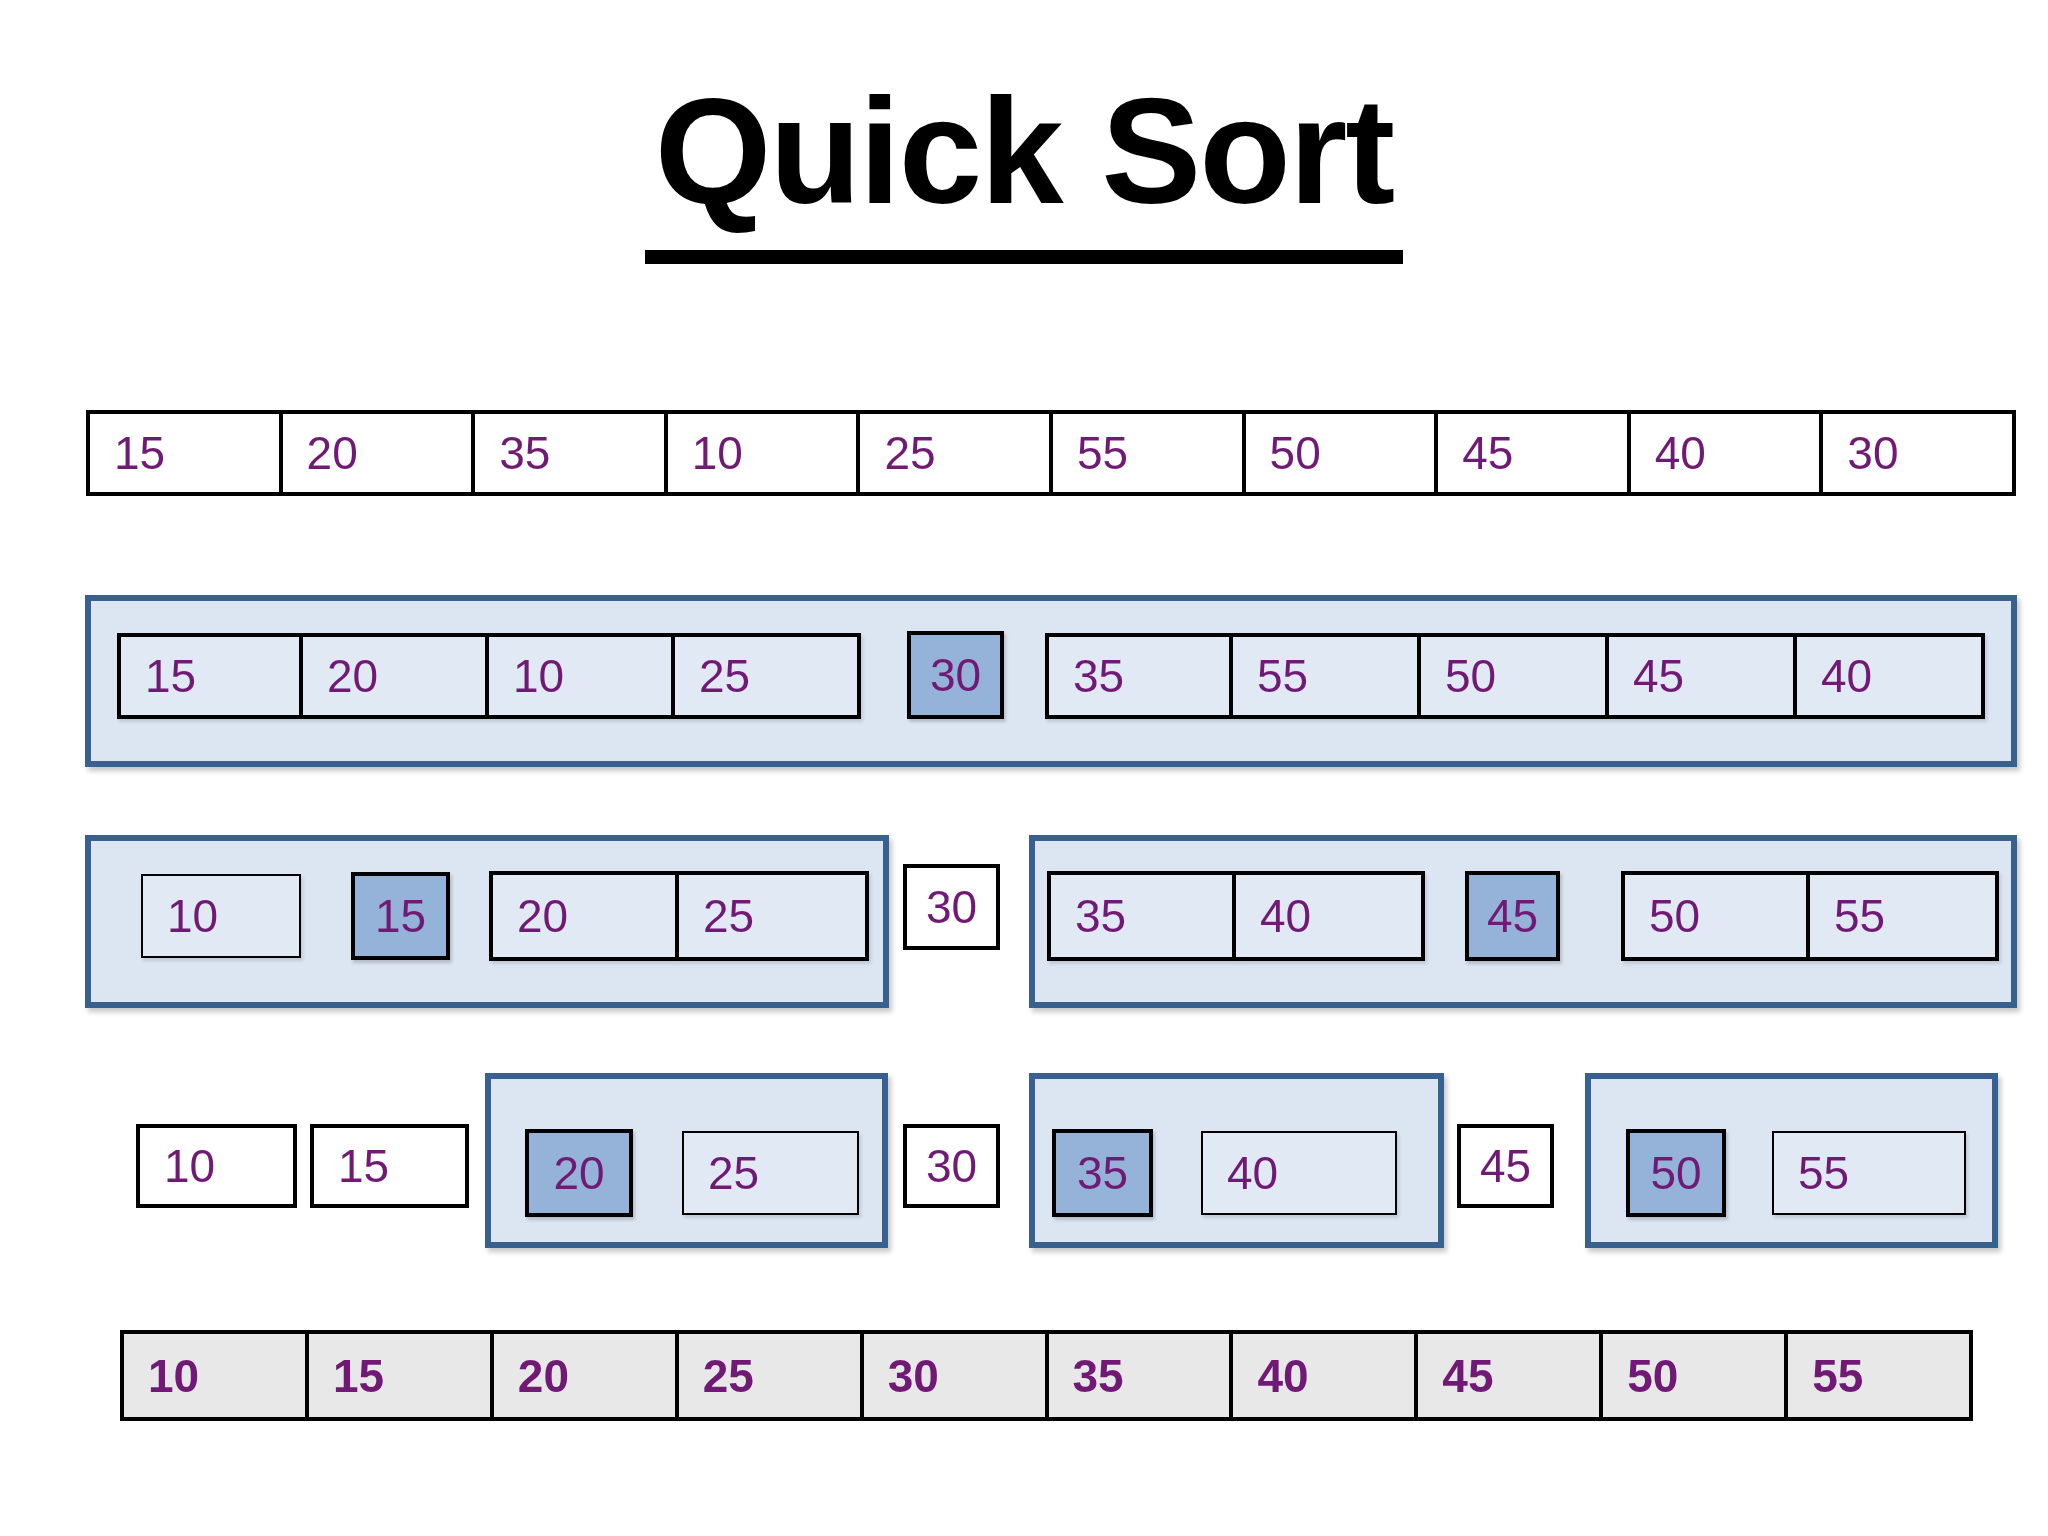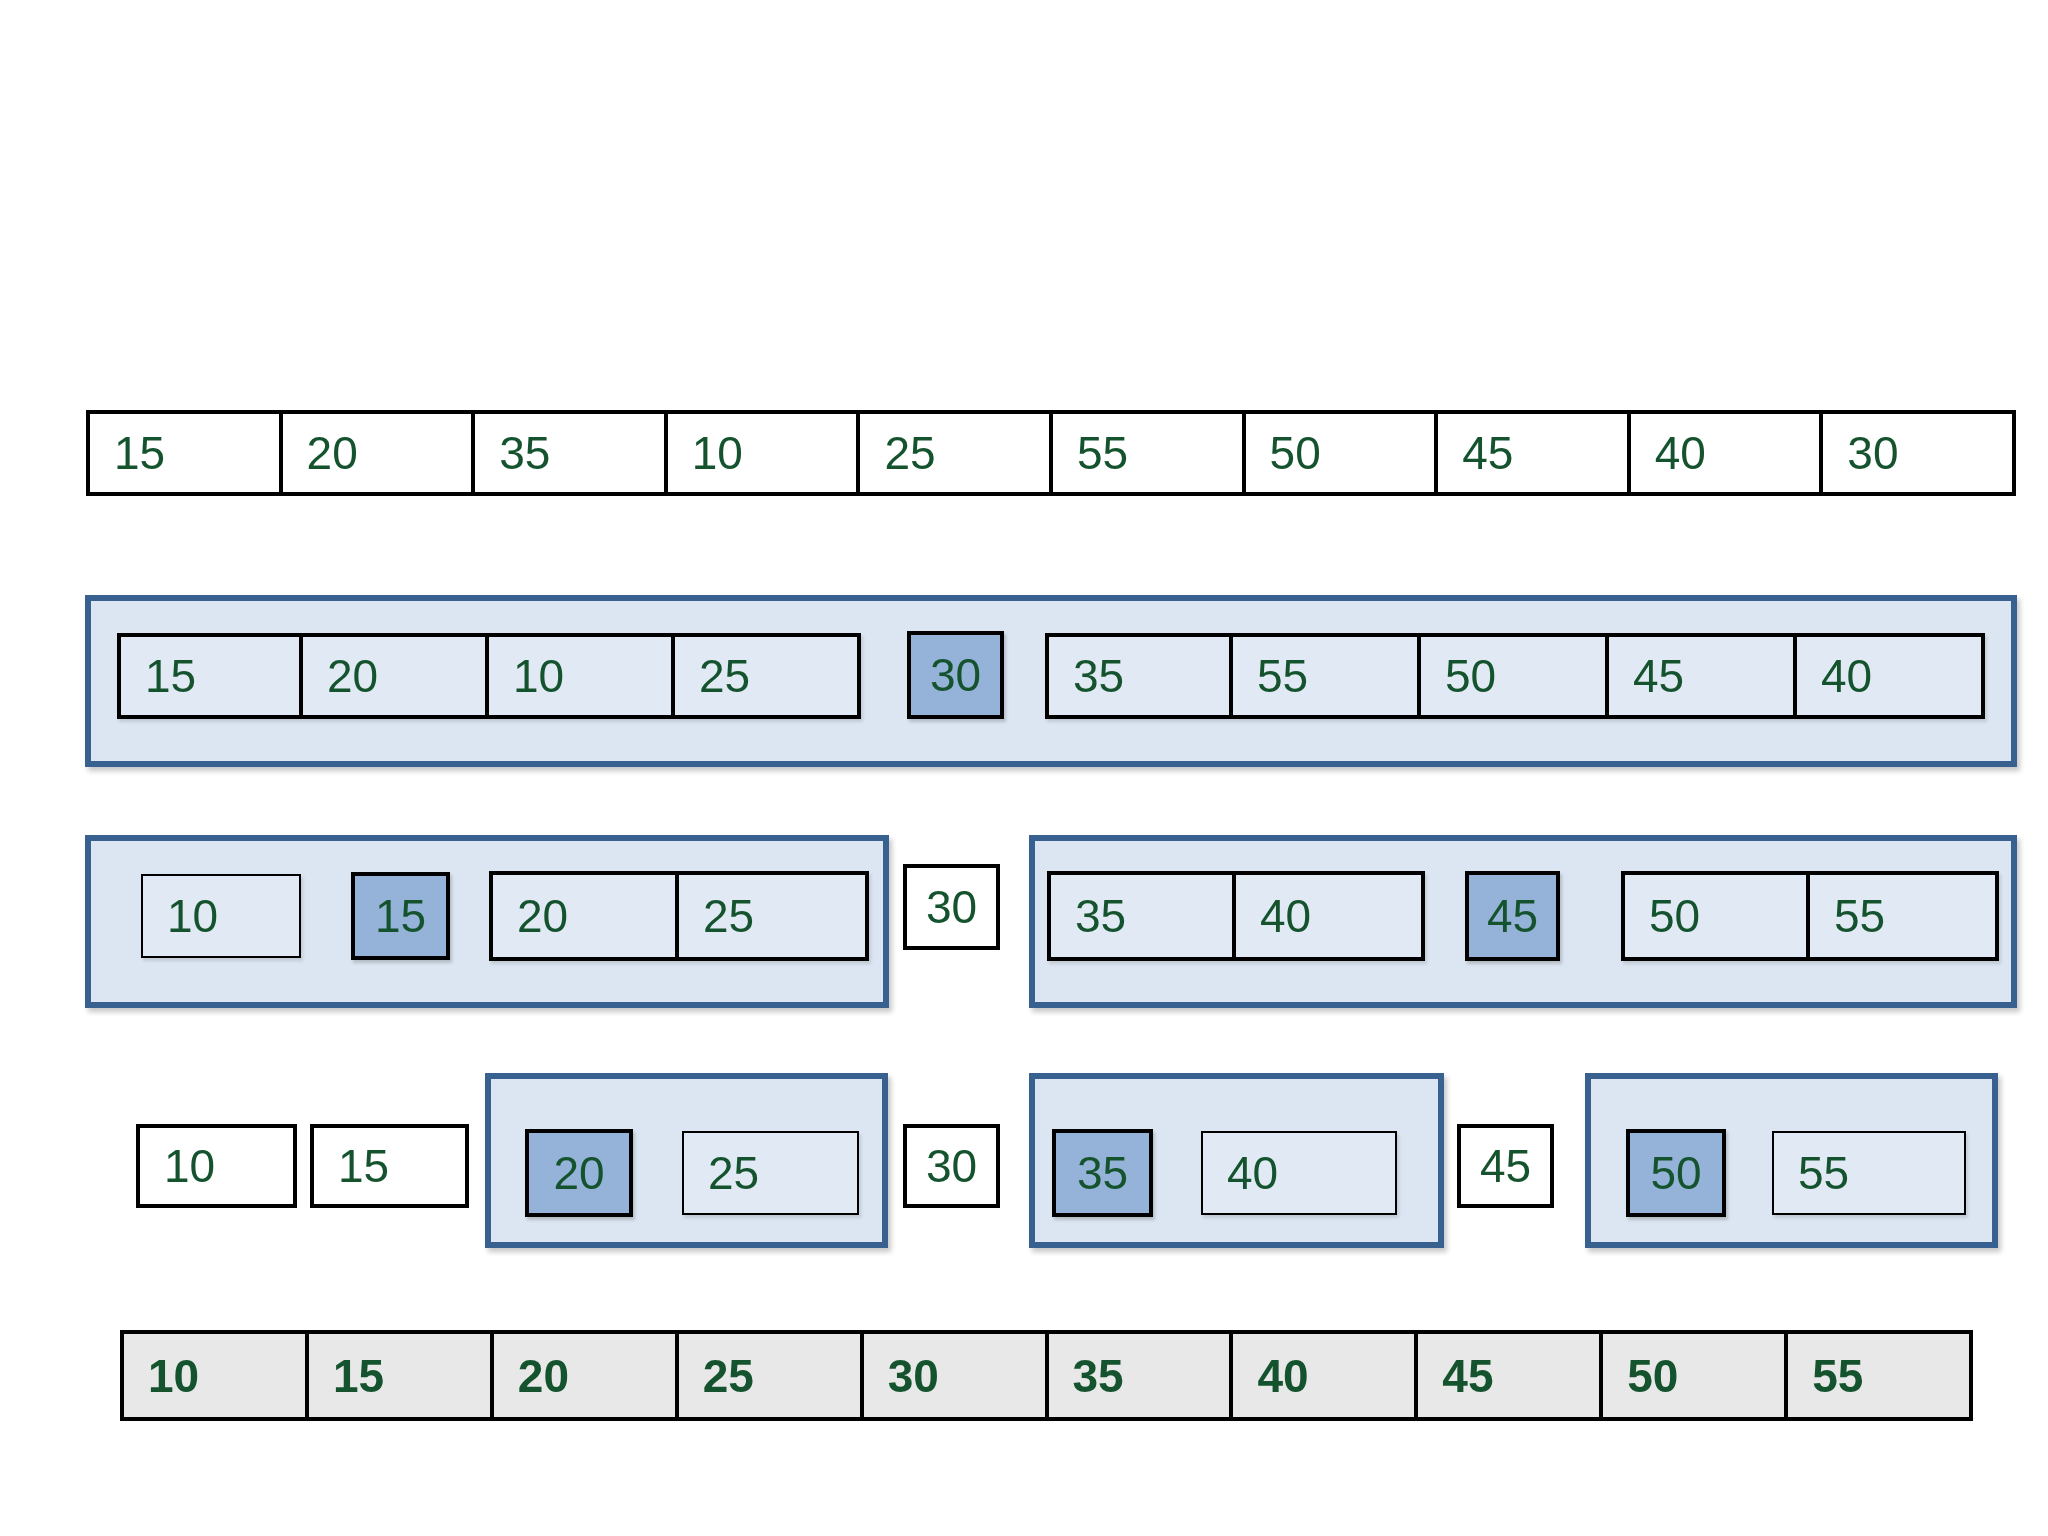--- a/index.html
+++ b/index.html
@@ -7,21 +7,21 @@
     position:relative; width:2048px; height:1536px; background:#ffffff;
     font-family:"Liberation Sans", sans-serif; color:#000; overflow:hidden;
   }
   .title-wrap { position:absolute; top:58px; left:0; width:100%; text-align:center; }
   .title {
     display:inline-block; font-size:150px; font-weight:bold; line-height:1.25;
     letter-spacing:-2px; border-bottom:14px solid #000; padding:0 10px 4px 10px;
   }
   .cell {
     position:absolute; box-sizing:border-box; display:flex; align-items:center;
-    font-size:46px; color:#14532d; background:#fff; border:4px solid #000;
+    font-size:46px; color:#701a75; background:#fff; border:4px solid #000;
   }
   .row { position:absolute; display:flex; }
   .row .cell { position:relative; flex:1 1 0; height:100%; }
   .row .cell + .cell { border-left:none; }
   .leftpad { padding-left:24px; justify-content:flex-start; }
   .center { justify-content:center; padding-left:0; }
   .container {
     position:absolute; box-sizing:border-box; background:#dce6f2;
     border:6px solid #38618f; box-shadow:3px 4px 5px rgba(0,0,0,0.22);
   }
@@ -31,20 +31,23 @@
   .lightcell { background:#e1e9f4; box-shadow:2px 3px 3px rgba(0,0,0,0.12); }
   .thinb { border-width:2px; }
   .hl { background:#95b3d9; justify-content:center; box-shadow:2px 3px 3px rgba(0,0,0,0.18); }
   .final .cell { background:#e8e8e8; font-weight:bold; }
 </style>
 </head>
 <body>
 
 <div class="canvas">
 
+  <div class="title-wrap">
+    <span class="title">Quick Sort</span>
+  </div>
 
   <div class="row" style="left:86px; top:410px; width:1930px; height:86px;">
     <div class="cell leftpad">15</div>
     <div class="cell leftpad">20</div>
     <div class="cell leftpad">35</div>
     <div class="cell leftpad">10</div>
     <div class="cell leftpad">25</div>
     <div class="cell leftpad">55</div>
     <div class="cell leftpad">50</div>
     <div class="cell leftpad">45</div>

